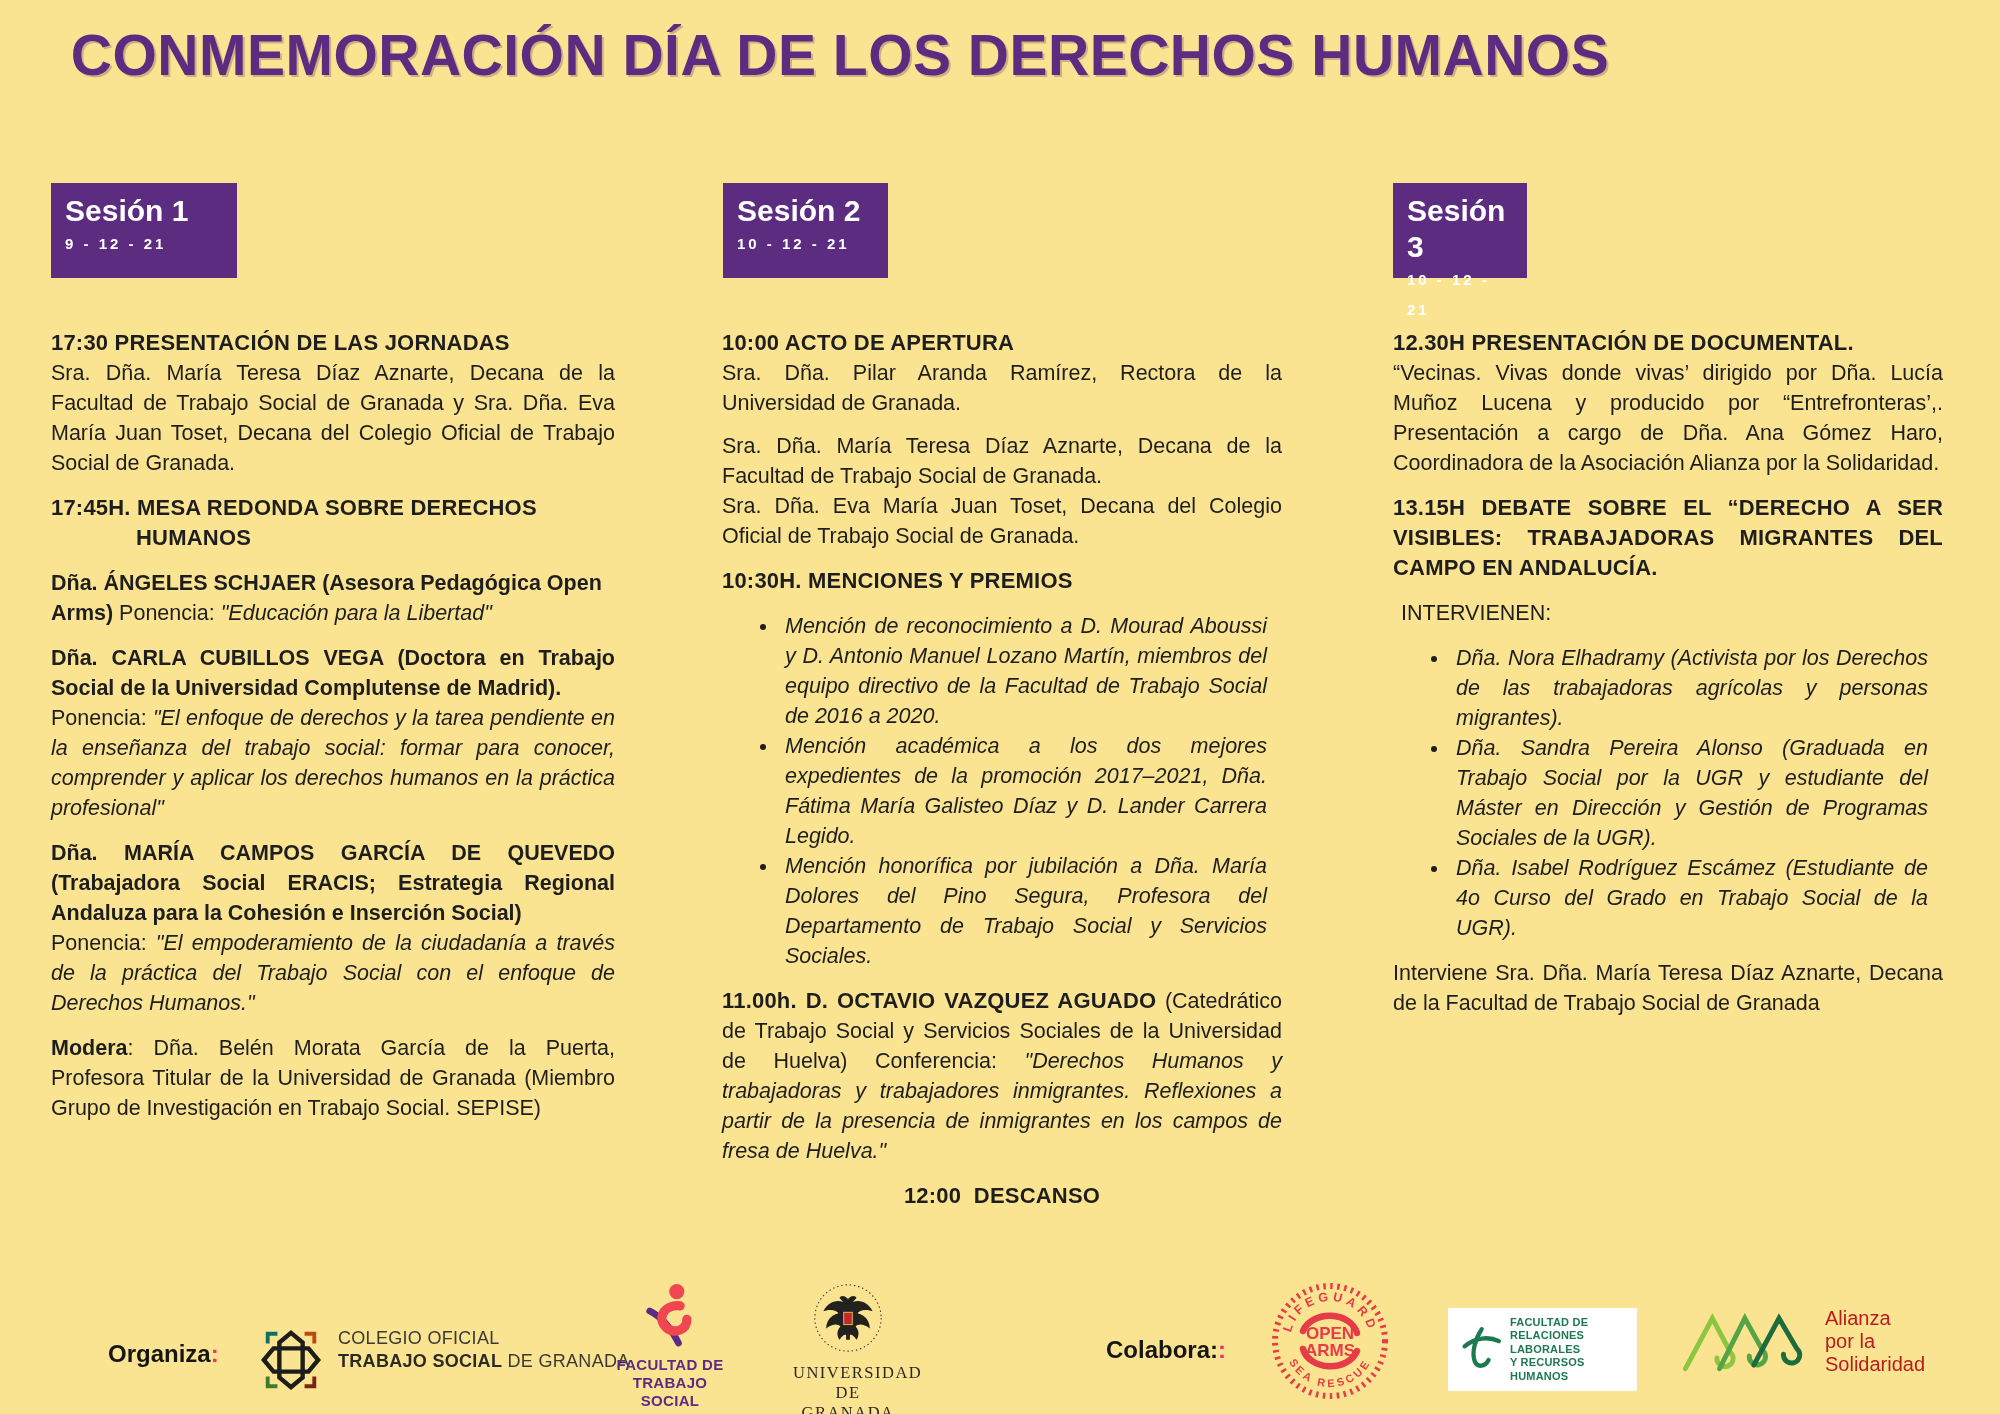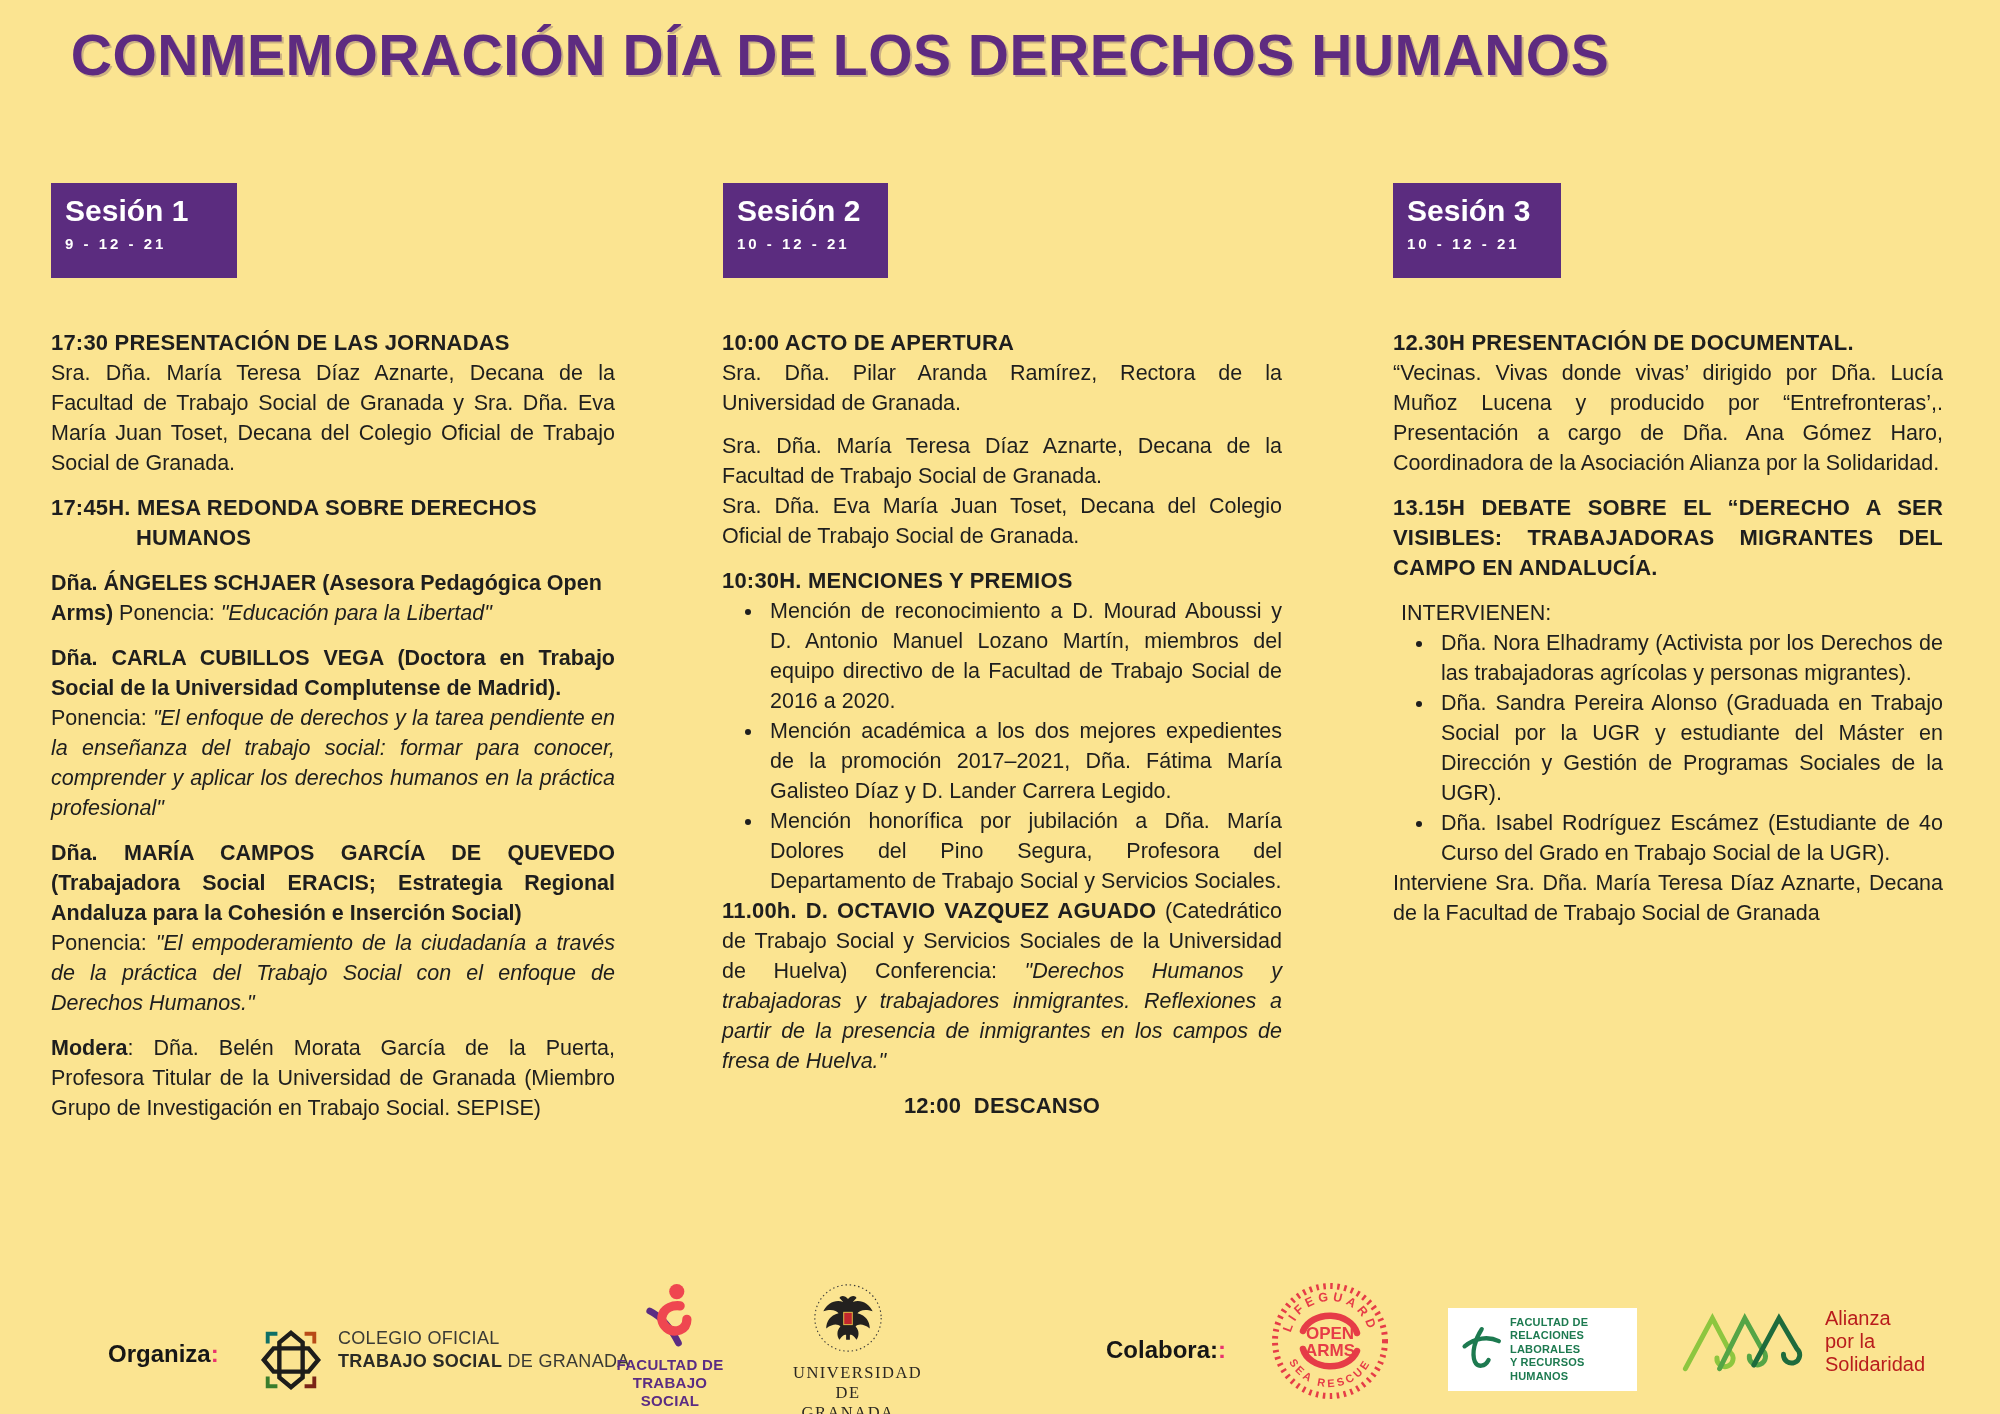--- a/index.html
+++ b/index.html
@@ -20,36 +20,36 @@
   }
   .session-box {
     position:absolute; top:183px; height:95px;
     background:#5B2C7F; color:#ffffff;
     padding:10px 12px 8px 14px;
   }
   .session-box .s-label { font-size:30px; font-weight:700; line-height:36px; }
   .session-box .s-date  { font-size:15px; font-weight:700; letter-spacing:3px; line-height:30px; }
   #box-s1 { left:51px;  width:186px; }
   #box-s2 { left:723px; width:165px; }
-  #box-s3 { left:1393px; width:168px; }
+  #box-s3 { left:1393px; width:134px; }
 
   .col { position:absolute; top:328px; font-size:21.5px; line-height:30px; }
   #col-1 { left:51px;  width:564px; }
   #col-2 { left:722px; width:560px; }
   #col-3 { left:1393px; width:550px; }
 
   .h { font-weight:700; font-size:22px; letter-spacing:.2px; }
   .just { text-align:justify; }
   .gap    { margin-top:15px; }
   .gap-sm { margin-top:13px; }
   .indent2 { padding-left:85px; }
   .prewrap { white-space:pre-wrap;text-align:center; }
   em { font-style:italic; }
   strong { font-weight:700; }
-  ul { margin:0; padding-left:42px; list-style:disc; }
+  ul { margin:15px; padding-left:42px; list-style:disc;font-style:italic; }
   li { padding-left:6px; text-align:justify; }
   .slight-indent { padding-left:8px; }
 
   
   .footer-label { position:absolute; font-size:24px; font-weight:700; color:#161616; }
   .footer-label .pink-colon { color:#E8336D; font-weight:700; }
   #organiza-label { left:108px; top:1340px; }
   #colabora-label { left:1106px; top:1336px; }
 
   .colegio { position:absolute; left:258px; top:1327px; display:flex; }

